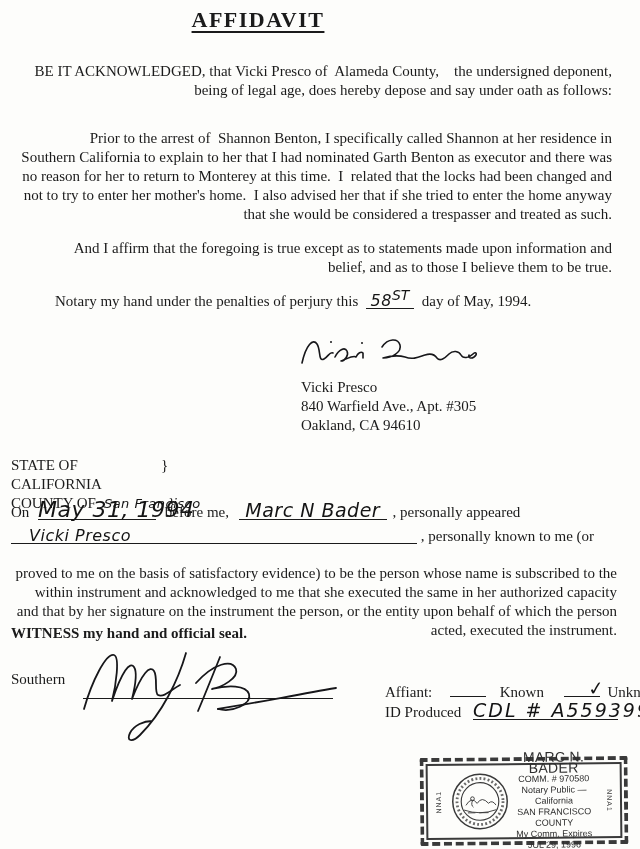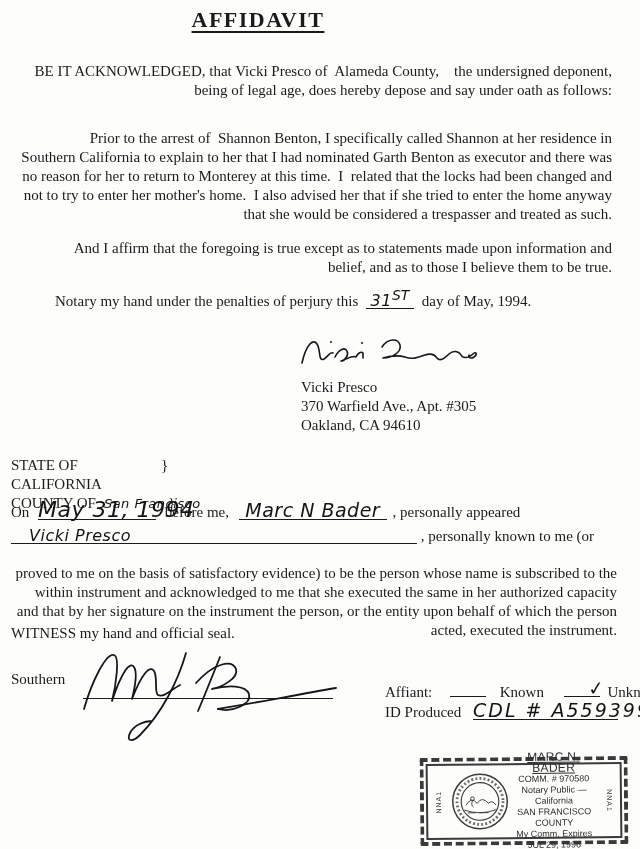--- a/index.html
+++ b/index.html
@@ -50,56 +50,56 @@
     writing-mode:vertical-rl;transform:rotate(180deg);
     font-family:"Liberation Sans",sans-serif;font-size:7px;letter-spacing:1px;
     padding:0 1px;color:#3a3a3a;flex:0 0 auto;
   }
   .nna.right{transform:none;}
   .stamp-text{
     flex:1;text-align:center;
     font-family:"Liberation Sans",sans-serif;font-size:9px;line-height:11px;
     color:#2e2e2e;padding-right:2px;
   }
-  .stamp-text .l1{font-size:12px;letter-spacing:.3px;text-decoration:underline;}
+  .stamp-text .l1{font-size:14px;letter-spacing:.3px;}
   svg.sig path{fill:none;stroke:#17171a;stroke-linecap:round;stroke-linejoin:round;}
   svg.seal *{stroke:#3a3a3a;fill:none;}
 </style>
 </head>
 <body>
 
 <div class="page">
 
   <div class="abs" style="left:0;top:10px;width:516px;text-align:center;">
     <span class="title">AFFIDAVIT</span>
   </div>
 
   <div class="abs para" style="left:11px;top:62px;width:601px;">BE IT ACKNOWLEDGED, that Vicki Presco of  Alameda County,    the undersigned deponent, being of legal age, does hereby depose and say under oath as follows:</div>
 
   <div class="abs para indent" style="left:11px;top:129px;width:601px;">Prior to the arrest of  Shannon Benton, I specifically called Shannon at her residence in Southern California to explain to her that I had nominated Garth Benton as executor and there was no reason for her to return to Monterey at this time.  I  related that the locks had been changed and not to try to enter her mother's home.  I also advised her that if she tried to enter the home anyway that she would be considered a trespasser and treated as such.</div>
 
   <div class="abs para indent" style="left:11px;top:239px;width:601px;">And I affirm that the foregoing is true except as to statements made upon information and belief, and as to those I believe them to be true.</div>
 
   <div class="abs nline" style="left:55px;top:288px;">
     <span>Notary my hand under the penalties of perjury this</span>
-    <span class="blank" style="width:48px;margin:0 4px;"><span class="hand" style="font-size:16px;"><span>31</span><sup>ST</sup></span></span>
+    <span class="blank" style="width:48px;margin:0 4px;"><span class="hand" style="font-size:16px;"><span>58</span><sup>ST</sup></span></span>
     <span>day of May, 1994.</span>
   </div>
 
   <svg class="abs sig" style="left:292px;top:331px;" width="200" height="48" viewBox="0 0 200 48">
     <path d="M10 32 C14 14 21 7 25 13 C29 19 26 31 32 28 C36 26 38 20 41 22" stroke-width="1.6"></path>
     <path d="M43 26 C47 18 53 16 55 20 C57 24 53 30 49 30 C55 28 61 24 64 26 C66 22 69 20 71 22 L71 27" stroke-width="1.6"></path>
     <circle cx="39" cy="11" r="1" fill="#17171a" stroke="none"></circle>
     <circle cx="70" cy="12" r="1" fill="#17171a" stroke="none"></circle>
     <path d="M90 16 C96 7 106 7 108 14 C110 21 100 27 91 27 C98 25 106 24 113 26 C121 29 127 26 133 24 C139 22 143 24 145 27 C148 31 153 27 157 23 C161 19 167 20 169 24 C171 28 177 27 181 23 C184 20 186 23 182 26 C179 28 176 27 177 24" stroke-width="1.6"></path>
   </svg>
 
   <div class="abs" style="left:301px;top:378px;">
     <div>Vicki Presco</div>
-    <div>370 Warfield Ave., Apt. #305</div>
+    <div>840 Warfield Ave., Apt. #305</div>
     <div>Oakland, CA  94610</div>
   </div>
 
   <div class="abs" style="left:11px;top:456px;">
     <div class="venue-row">
       <span class="venue-left">STATE OF CALIFORNIA</span>
       <span>}</span>
     </div>
     <div class="venue-row">
       <span style="white-space:pre;">COUNTY OF</span>
@@ -116,21 +116,21 @@
     <span>, personally appeared</span>
   </div>
 
   <div class="abs nline" style="left:11px;top:527px;">
     <span class="blank" style="width:388px;text-align:left;padding-left:18px;"><span class="hand" style="font-size:16px;">Vicki  Presco</span></span>
     <span>, personally known to me (or</span>
   </div>
 
   <div class="abs para" style="left:11px;top:564px;width:606px;">proved to me on the basis of satisfactory evidence) to be the person whose name is subscribed to the within instrument and acknowledged to me that she executed the same in her authorized capacity and that by her signature on the instrument the person, or the entity upon behalf of which the person acted, executed the instrument.</div>
 
-  <div class="abs" style="left:11px;top:624px;">WITNESS my hand and official seal.</div>
+  <div class="abs" style="left:11px;top:624px;font-weight:bold;">WITNESS my hand and official seal.</div>
 
   <div class="abs" style="left:11px;top:670px;">Southern</div>
   <div class="abs sig-underline" style="left:83px;top:672px;width:250px;height:26px;"></div>
   <svg class="abs sig" style="left:70px;top:641px;" width="280" height="108" viewBox="0 0 280 108">
     <path d="M14 68 C22 40 36 12 44 14 C50 16 46 44 42 60 C52 30 60 20 64 26 C68 32 64 50 62 58 C72 32 80 24 84 30 C88 36 84 52 88 54 C94 57 102 48 110 44" stroke-width="1.8"></path>
     <path d="M116 12 C108 40 92 72 70 94 C62 102 56 100 60 92 C64 84 74 80 82 80" stroke-width="1.8"></path>
     <path d="M150 16 C142 36 134 56 128 70" stroke-width="1.8"></path>
     <path d="M126 42 C144 22 162 18 166 28 C169 37 152 46 142 48 C158 44 176 44 179 53 C182 63 162 72 148 68" stroke-width="1.8"></path>
     <path d="M148 68 C185 62 225 54 266 47" stroke-width="1.8"></path>
   </svg>

